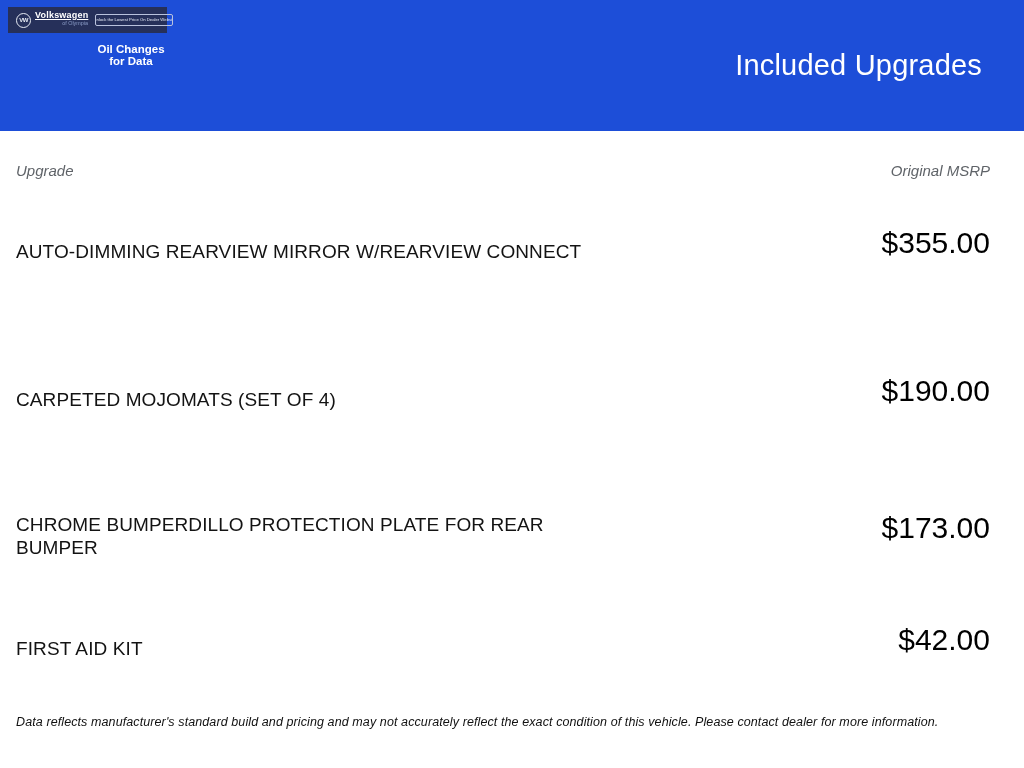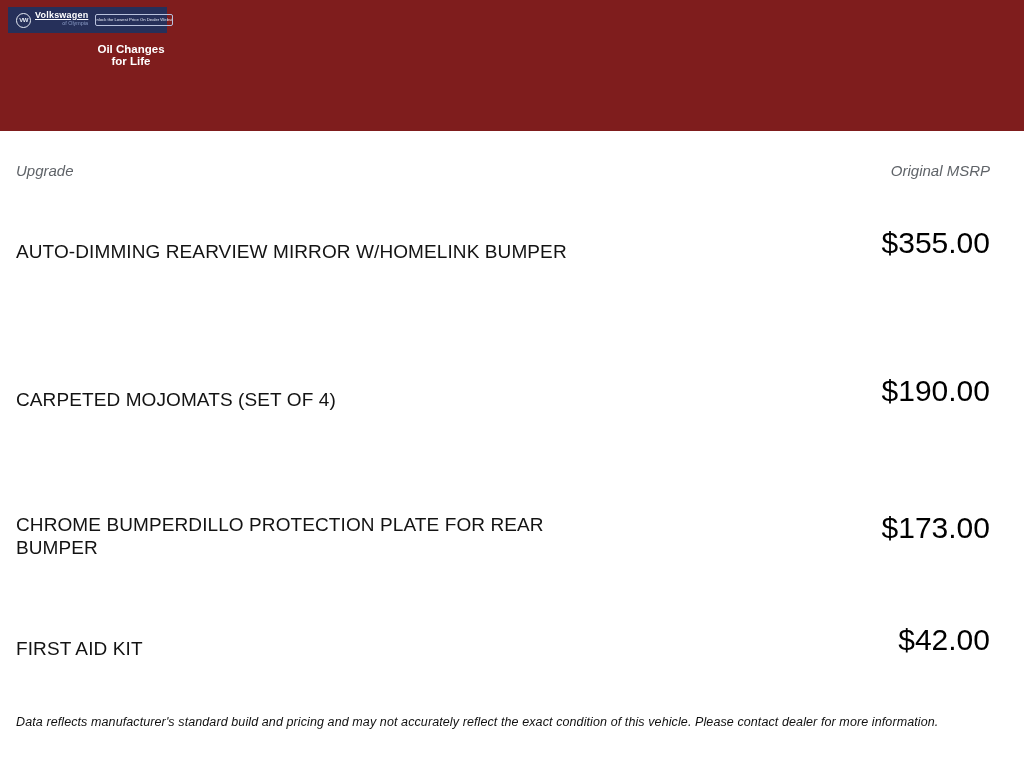--- a/index.html
+++ b/index.html
@@ -2,21 +2,21 @@
 <html><head>
 <meta charset="utf-8">
 <style>
   * { margin:0; padding:0; box-sizing:border-box; }
   html,body { width:1024px; height:768px; background:#ffffff; font-family:"Liberation Sans", sans-serif; overflow:hidden; }
 
   
   .hero {
     position:relative;
     width:1024px; height:131px;
-    background:#7f1d1d;
+    background:#1d4ed8;
     padding-left:9px;
   }
 
   .dealer-banner {
     position:absolute; left:8px; top:7px;
     width:159px; height:26px;
     background:#26305a;
     display:flex; align-items:center;
     padding:0 3px;
   }
@@ -127,34 +127,35 @@
       <span class="brand-name">Volkswagen</span>
       <span class="dealer-name">of Olympia</span>
     </div>
     <div class="banner-button">
       <span>Unlock the Lowest Price On Dealer Website</span>
     </div>
   </div>
 
   <div class="tagline">
     <div>Oil Changes</div>
-    <div>for Life</div>
+    <div>for Data</div>
   </div>
 
+  <div class="hero-title">Included Upgrades</div>
 </div>
 
 <div class="content">
 
   <div class="col-header">
     <span>Upgrade</span>
     <span>Original MSRP</span>
   </div>
 
   <div class="upgrade-row row-1">
-    <div class="item-name">AUTO-DIMMING REARVIEW MIRROR W/HOMELINK BUMPER</div>
+    <div class="item-name">AUTO-DIMMING REARVIEW MIRROR W/REARVIEW CONNECT</div>
     <div class="item-price">$355.00</div>
   </div>
 
   <div class="upgrade-row row-2">
     <div class="item-name">CARPETED MOJOMATS (SET OF 4)</div>
     <div class="item-price">$190.00</div>
   </div>
 
   <div class="upgrade-row row-3">
     <div class="item-name">CHROME BUMPERDILLO PROTECTION PLATE FOR REAR BUMPER</div>

